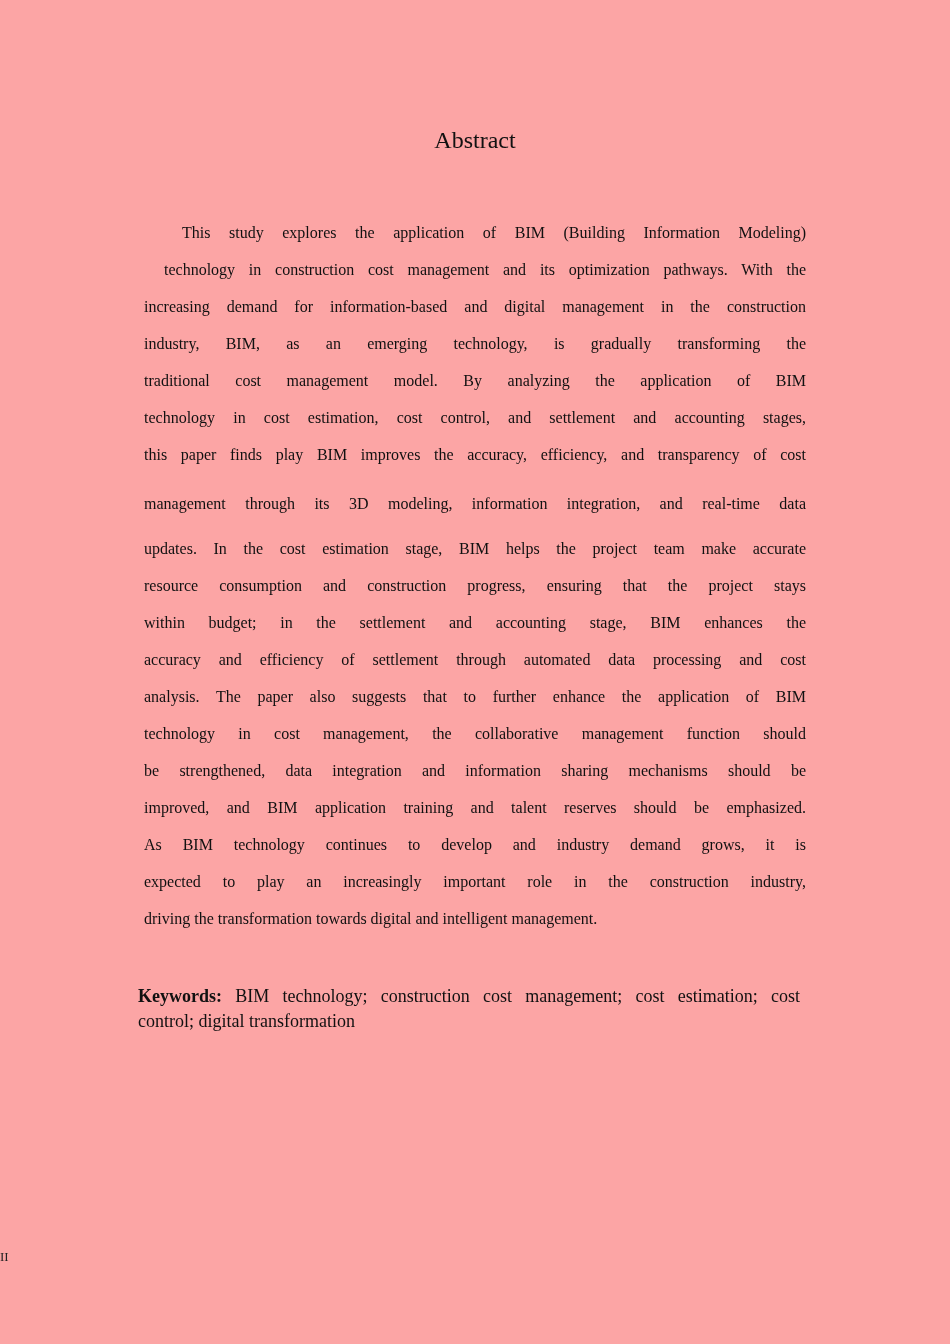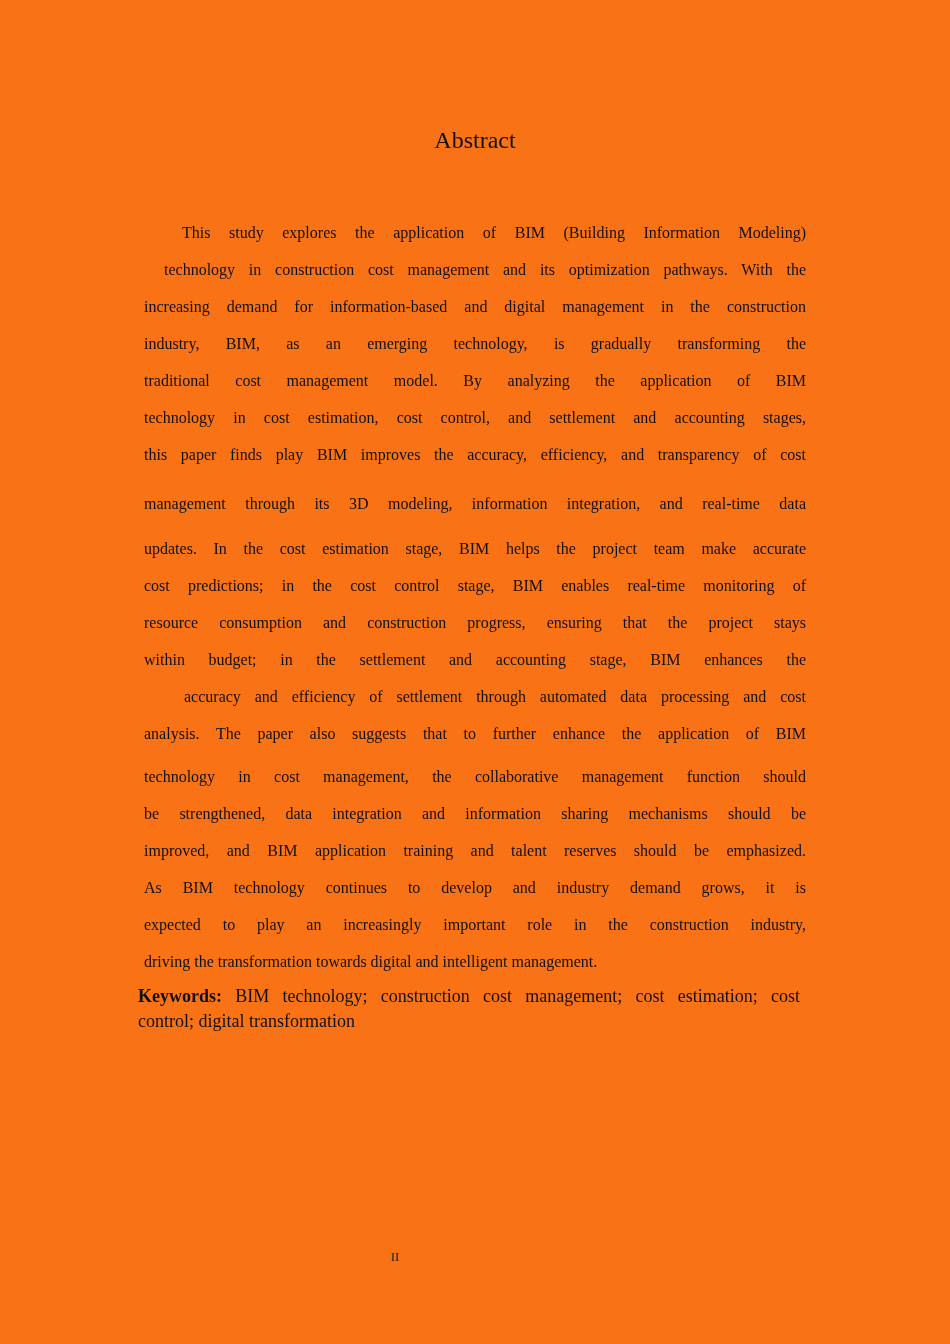--- a/index.html
+++ b/index.html
@@ -12,21 +12,21 @@
       height: 1344px;
       position: relative;
       overflow: hidden;
       font-family: "Liberation Serif", "DejaVu Serif", serif;
       color: #111111;
     }
     .page {
       position: absolute;
       left: 0; top: 0;
       width: 950px; height: 1344px;
-      background: #f97316;
+      background: #fca5a5;
     }
     .title {
       position: absolute;
       top: 124px;
       left: 0;
       width: 950px;
       text-align: center;
       font-size: 24px;
       line-height: 32px;
       color: #111;
@@ -66,21 +66,21 @@
       text-align: justify;
       text-align-last: justify;
     }
     .kw-line.last { text-align-last: left; }
     .kw-label { font-weight: bold; }
     .page-number {
       position: absolute;
       top: 1249px;
       left: 0;
       width: 790px;
-      text-align: center;
+      text-align: left;
       font-size: 13px;
       line-height: 16px;
       color: #222;
     }
   </style>
 </head>
 <body>
 
 <div class="page">
   <div class="title">Abstract</div>
@@ -88,26 +88,25 @@
   <div class="body-text">
     <div class="line first" style="white-space: normal;">This study explores the application of BIM (Building Information Modeling)</div>
     <div class="line" style="white-space: normal; margin-left: 20px;">technology in construction cost management and its optimization pathways. With the</div>
     <div class="line" style="white-space: normal;">increasing demand for information-based and digital management in the construction</div>
     <div class="line" style="white-space: normal;">industry, BIM, as an emerging technology, is gradually transforming the</div>
     <div class="line" style="white-space: normal;">traditional cost management model. By analyzing the application of BIM</div>
     <div class="line" style="white-space: normal;">technology in cost estimation, cost control, and settlement and accounting stages,</div>
     <div class="line" style="white-space: normal;">this paper finds play BIM improves the accuracy, efficiency, and transparency of cost</div>
     <div class="line" style="white-space: normal; margin-top: 12px;">management through its 3D modeling, information integration, and real-time data</div>
     <div class="line" style="white-space: normal; margin-top: 8px;">updates. In the cost estimation stage, BIM helps the project team make accurate</div>
-    <div class="line" style="white-space: normal;">cost predictions; in the cost control stage, BIM enables real-time monitoring of</div>
     <div class="line" style="white-space: normal;">resource consumption and construction progress, ensuring that the project stays</div>
     <div class="line" style="white-space: normal;">within budget; in the settlement and accounting stage, BIM enhances the</div>
-    <div class="line" style="white-space: normal; margin-left: 40px;">accuracy and efficiency of settlement through automated data processing and cost</div>
+    <div class="line" style="white-space: normal;">accuracy and efficiency of settlement through automated data processing and cost</div>
     <div class="line" style="white-space: normal;">analysis. The paper also suggests that to further enhance the application of BIM</div>
-    <div class="line" style="white-space: normal; margin-top: 6px;">technology in cost management, the collaborative management function should</div>
+    <div class="line" style="white-space: normal;">technology in cost management, the collaborative management function should</div>
     <div class="line" style="white-space: normal;">be strengthened, data integration and information sharing mechanisms should be</div>
     <div class="line" style="white-space: normal;">improved, and BIM application training and talent reserves should be emphasized.</div>
     <div class="line" style="white-space: normal; font-family: Liberation Serif, serif;">As BIM technology continues to develop and industry demand grows, it is</div>
     <div class="line" style="white-space: normal;">expected to play an increasingly important role in the construction industry,</div>
     <div class="line last" style="white-space: normal;">driving the transformation towards digital and intelligent management.</div>
   </div>
 
   <div class="keywords">
     <div class="kw-line"><span class="kw-label">Keywords:</span><span> BIM technology; construction cost management; cost estimation; cost</span></div>
     <div class="kw-line last"><span>control; digital transformation</span></div>

